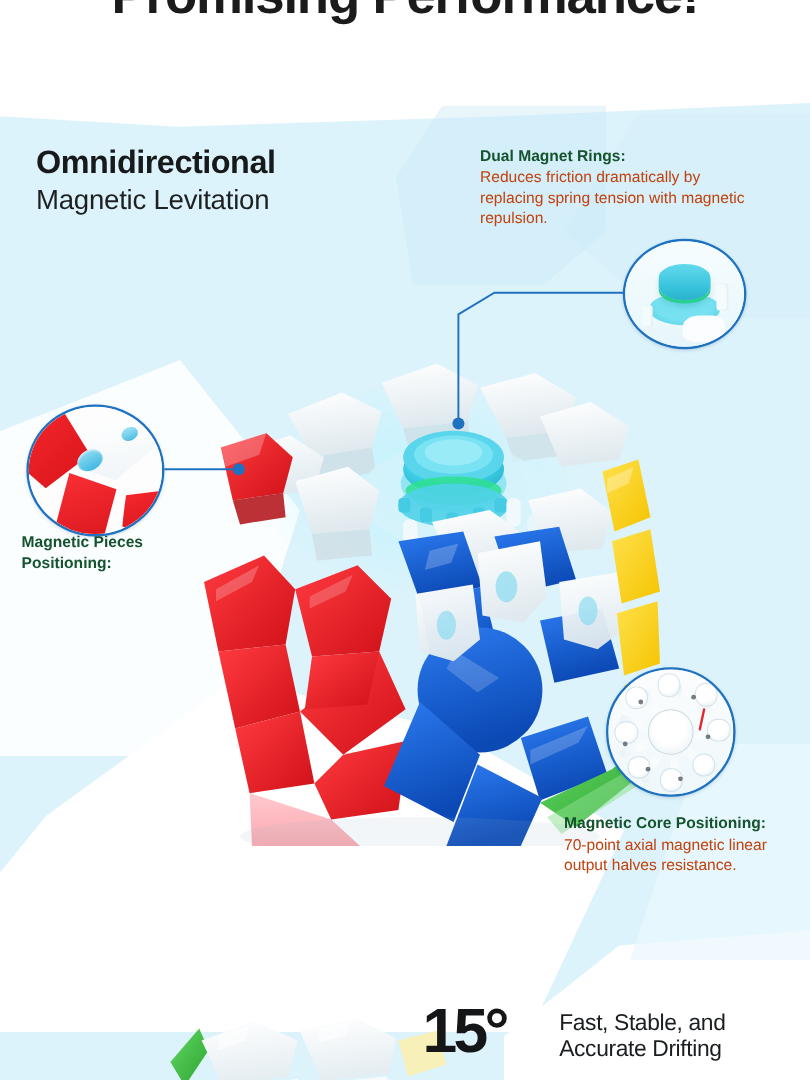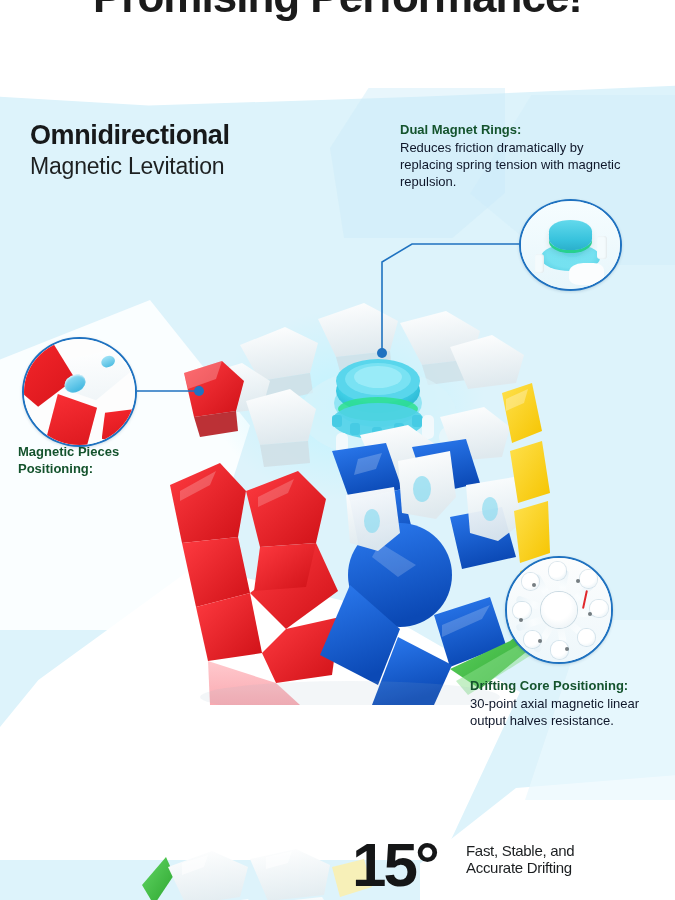--- a/index.html
+++ b/index.html
@@ -71,21 +71,21 @@
     font-size:23px; font-weight:normal; color:#1d2021; line-height:1.2;
     margin-top:2px; letter-spacing:-.2px;
   }
 
   
   .callout { position:absolute; }
   .callout .c-title {
     font-size:13px; font-weight:bold; color:#14532d; line-height:1.28;
   }
   .callout .c-body {
-    font-size:13px; font-weight:normal; color:#0f172a; line-height:1.32;
+    font-size:13px; font-weight:normal; color:#c2410c; line-height:1.32;
   }
   .co-dual   { left:400px; top:122px;  width:235px; }
   .co-pieces { left:18px;  top:444px;  width:160px; }
   .co-core   { left:470px; top:678px;  width:205px; }
 
   
   .mag {
     position:absolute; border-radius:50%;
     border:2px solid #1f72c0; overflow:hidden;
     background:#f2fbff;
@@ -185,26 +185,26 @@
 
   
   .leader { position:absolute; left:0; top:0; width:675px; height:900px; pointer-events:none; }
 
   
   .cube-wrap { position:absolute; left:150px; top:285px; width:400px; height:420px; }
 
   
   .bottom-num {
     position:absolute; left:352px; top:834px;
-    font-size:62px; font-weight:bold; color:#151617;
+    font-size:52px; font-weight:bold; color:#151617;
     letter-spacing:-3px; line-height:1;
   }
   .bottom-text { position:absolute; left:466px; top:842px; width:209px; }
   .bottom-text .b-t1 { font-size:19px; font-weight:bold; color:#16181a; line-height:1.14; letter-spacing:-.3px; }
-  .bottom-text .b-t2 { font-size:15px; font-weight:normal; color:#1b1e20; line-height:1.16; letter-spacing:-.3px; }
+  .bottom-text .b-t2 { font-size:19px; font-weight:normal; color:#1b1e20; line-height:1.16; letter-spacing:-.3px; }
 
   .bottom-cube { position:absolute; left:120px; top:845px; width:260px; height:70px; }
 </style>
 </head>
 <body>
 
 <div id="stage">
 
   <div class="bg-base"></div>
   <div class="bg-top-white"></div>
@@ -431,22 +431,22 @@
   <div class="callout co-dual">
     <div class="c-title">Dual Magnet Rings:</div>
     <div class="c-body">Reduces friction dramatically by replacing spring tension with magnetic repulsion.</div>
   </div>
 
   <div class="callout co-pieces">
     <div class="c-title">Magnetic Pieces Positioning:</div>
   </div>
 
   <div class="callout co-core">
-    <div class="c-title">Drifting Core Positioning:</div>
-    <div class="c-body">30-point axial magnetic linear output halves resistance.</div>
+    <div class="c-title">Magnetic Core Positioning:</div>
+    <div class="c-body">70-point axial magnetic linear output halves resistance.</div>
   </div>
 
   <svg class="bottom-cube" viewBox="0 0 260 70" xmlns="http://www.w3.org/2000/svg">
     <defs>
       <linearGradient id="bWht" x1="0" y1="0" x2="0.2" y2="1">
         <stop offset="0" stop-color="#ffffff"></stop>
           <stop offset="1" stop-color="#e4edf1"></stop>
       </linearGradient>
       <linearGradient id="bGrn" x1="0" y1="0" x2="1" y2="1">
         <stop offset="0" stop-color="#63d766"></stop>

